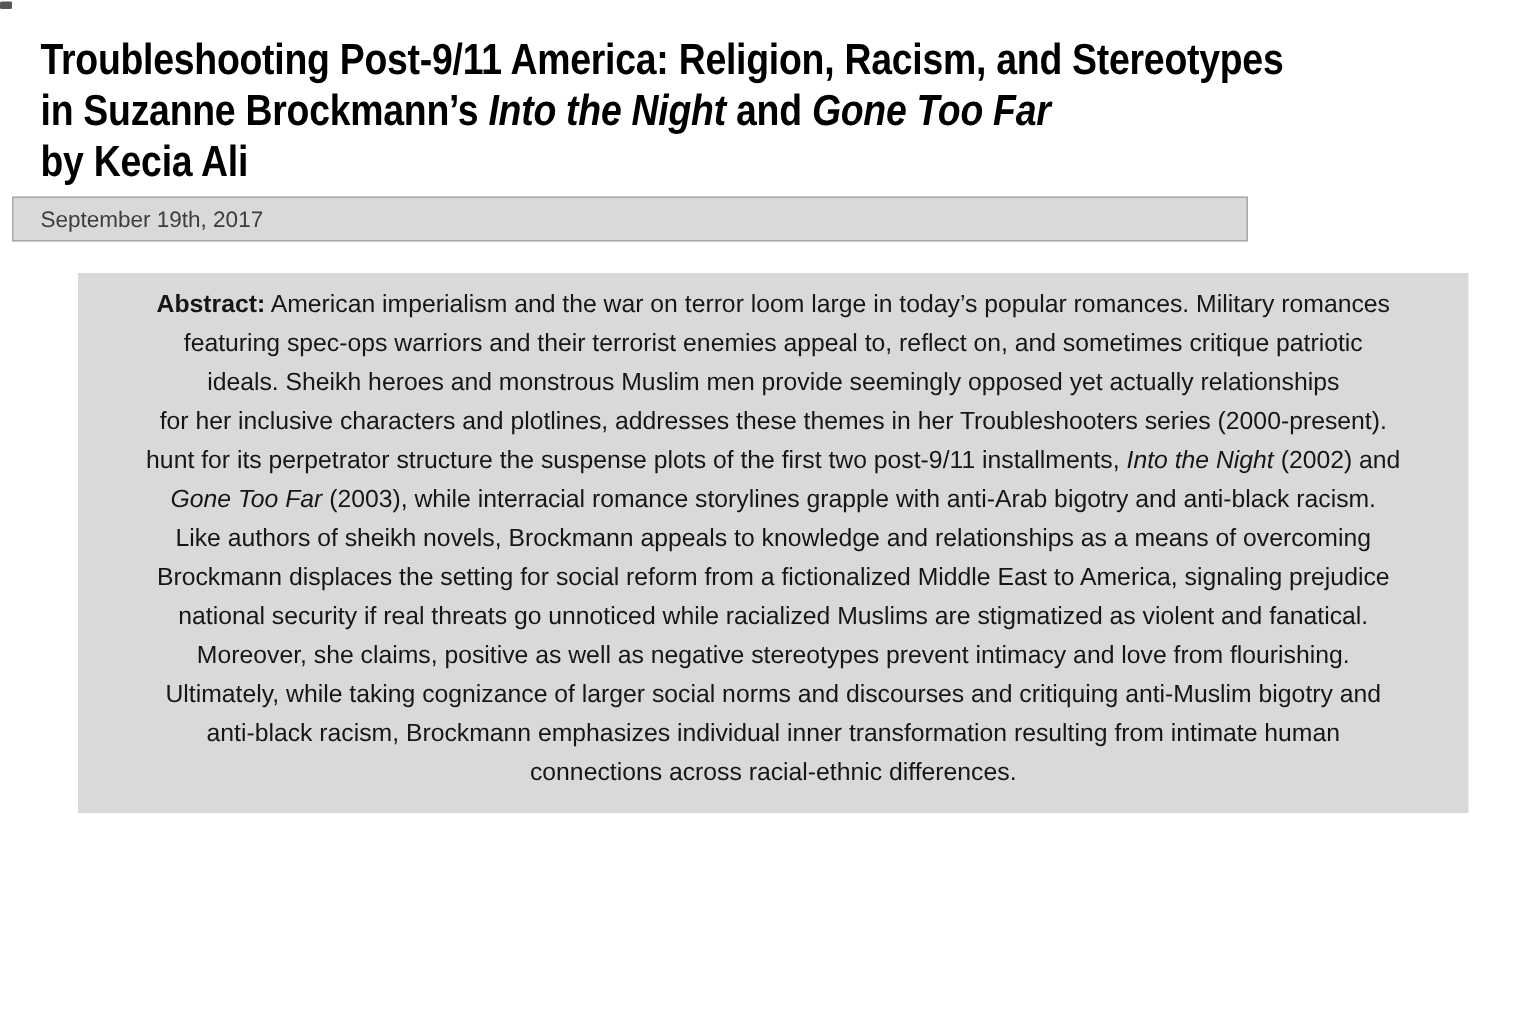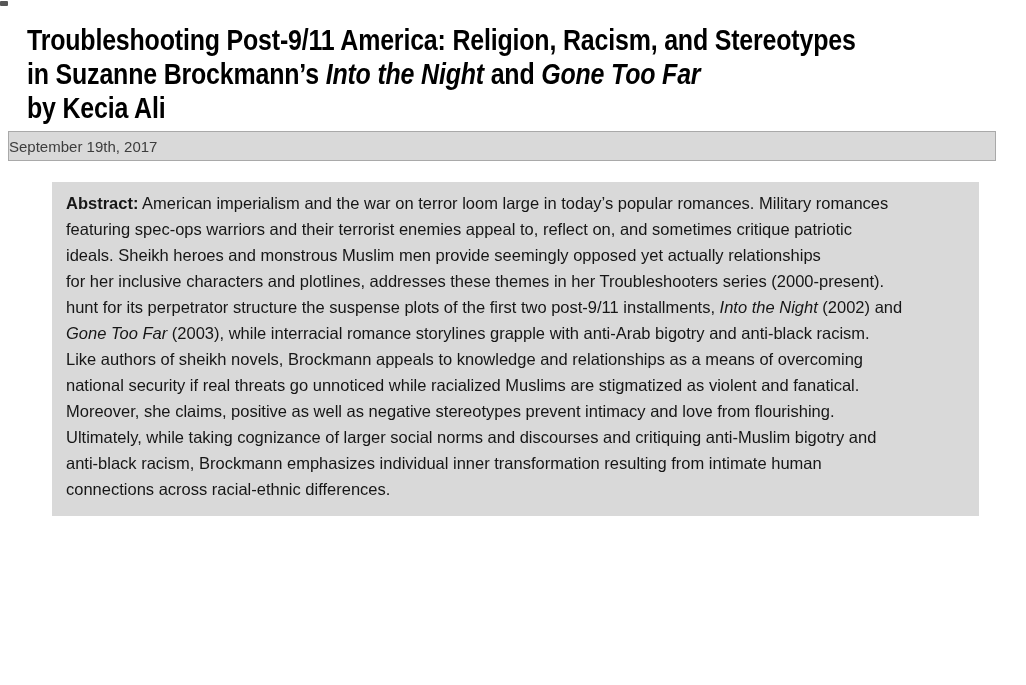--- a/index.html
+++ b/index.html
@@ -26,32 +26,34 @@
   .title{
     position:absolute;left:27px;top:23px;
     font-size:29px;font-weight:bold;line-height:34px;
     color:var(--title-text);
     transform:scale(0.86,1);
     transform-origin:0 0;
     letter-spacing:-0.2px;
   }
   .title .text-line{white-space:nowrap;}
   .date-bar{
-    position:absolute;left:8px;top:131px;width:988px;height:30px;
+    position:absolute;left:8px;top:131px;width:824px;height:30px;
     background:var(--date-bar-bg);
     border:1px solid var(--date-bar-border);
     display:flex;align-items:center;
+    padding-left:18px;
     font-size:15px;color:var(--date-text);
   }
   .abstract-box{
     position:absolute;left:52px;top:182px;width:927px;
     background:var(--abstract-bg);
     padding:8px 14px 14px 14px;
     font-size:16.5px;line-height:26px;
     color:var(--abstract-text);
+    text-align:center;
   }
   .abstract-box .text-line{white-space:pre;}
   .b{font-weight:bold;}
   .i{font-style:italic;}
 </style>
 </head>
 <body>
 
 <div class="artifact"></div>
 
@@ -68,18 +70,19 @@
 </div>
 
 <section class="abstract-box">
     <div class="text-line"><span class="b">Abstract:</span><span> American imperialism and the war on terror loom large in today’s popular romances. Military romances</span></div>
     <div class="text-line"><span>featuring spec-ops warriors and their terrorist enemies appeal to, reflect on, and sometimes critique patriotic</span></div>
     <div class="text-line"><span>ideals. Sheikh heroes and monstrous Muslim men provide seemingly opposed yet actually relationships</span></div>
     <div class="text-line"><span>for her inclusive characters and plotlines, addresses these themes in her Troubleshooters series (2000-present).</span></div>
     <div class="text-line"><span>hunt for its perpetrator structure the suspense plots of the first two post-9/11 installments, </span><span class="i">Into the Night</span><span> (2002) and</span></div>
     <div class="text-line"><span class="i">Gone Too Far</span><span> (2003), while interracial romance storylines grapple with anti-Arab bigotry and anti-black racism.</span></div>
     <div class="text-line"><span>Like authors of sheikh novels, Brockmann appeals to knowledge and relationships as a means of overcoming</span></div>
+    <div class="text-line"><span>Brockmann displaces the setting for social reform from a fictionalized Middle East to America, signaling prejudice</span></div>
     <div class="text-line"><span>national security if real threats go unnoticed while racialized Muslims are stigmatized as violent and fanatical.</span></div>
     <div class="text-line"><span>Moreover, she claims, positive as well as negative stereotypes prevent intimacy and love from flourishing.</span></div>
     <div class="text-line"><span>Ultimately, while taking cognizance of larger social norms and discourses and critiquing anti-Muslim bigotry and</span></div>
     <div class="text-line"><span>anti-black racism, Brockmann emphasizes individual inner transformation resulting from intimate human</span></div>
     <div class="text-line"><span>connections across racial-ethnic differences.</span></div>
   </section>
 
 </body></html>

